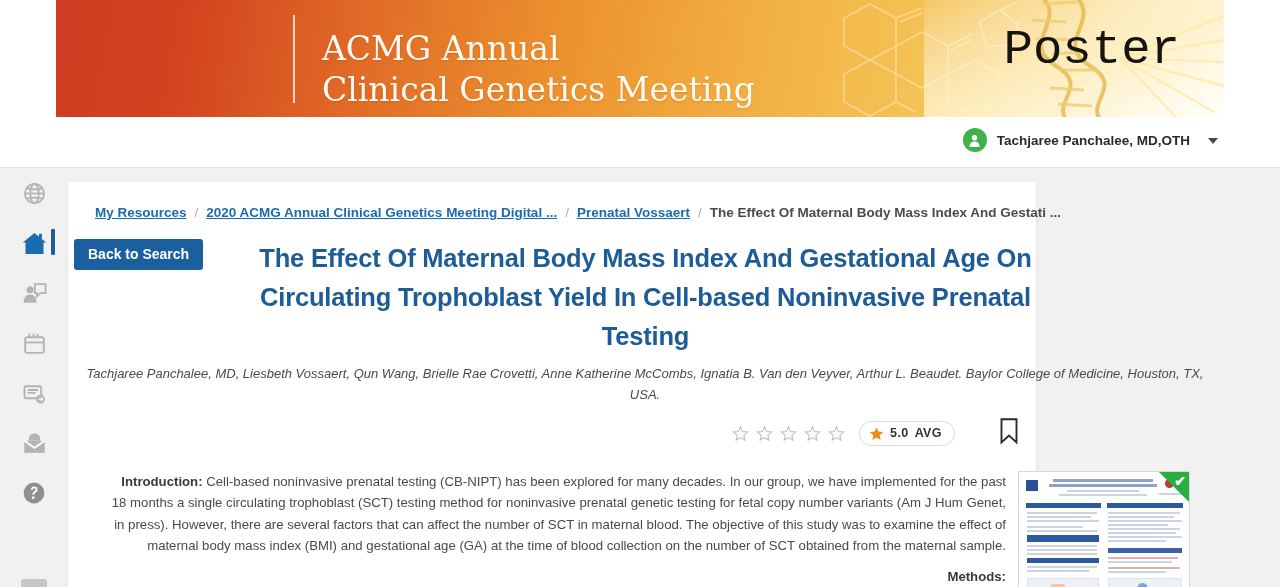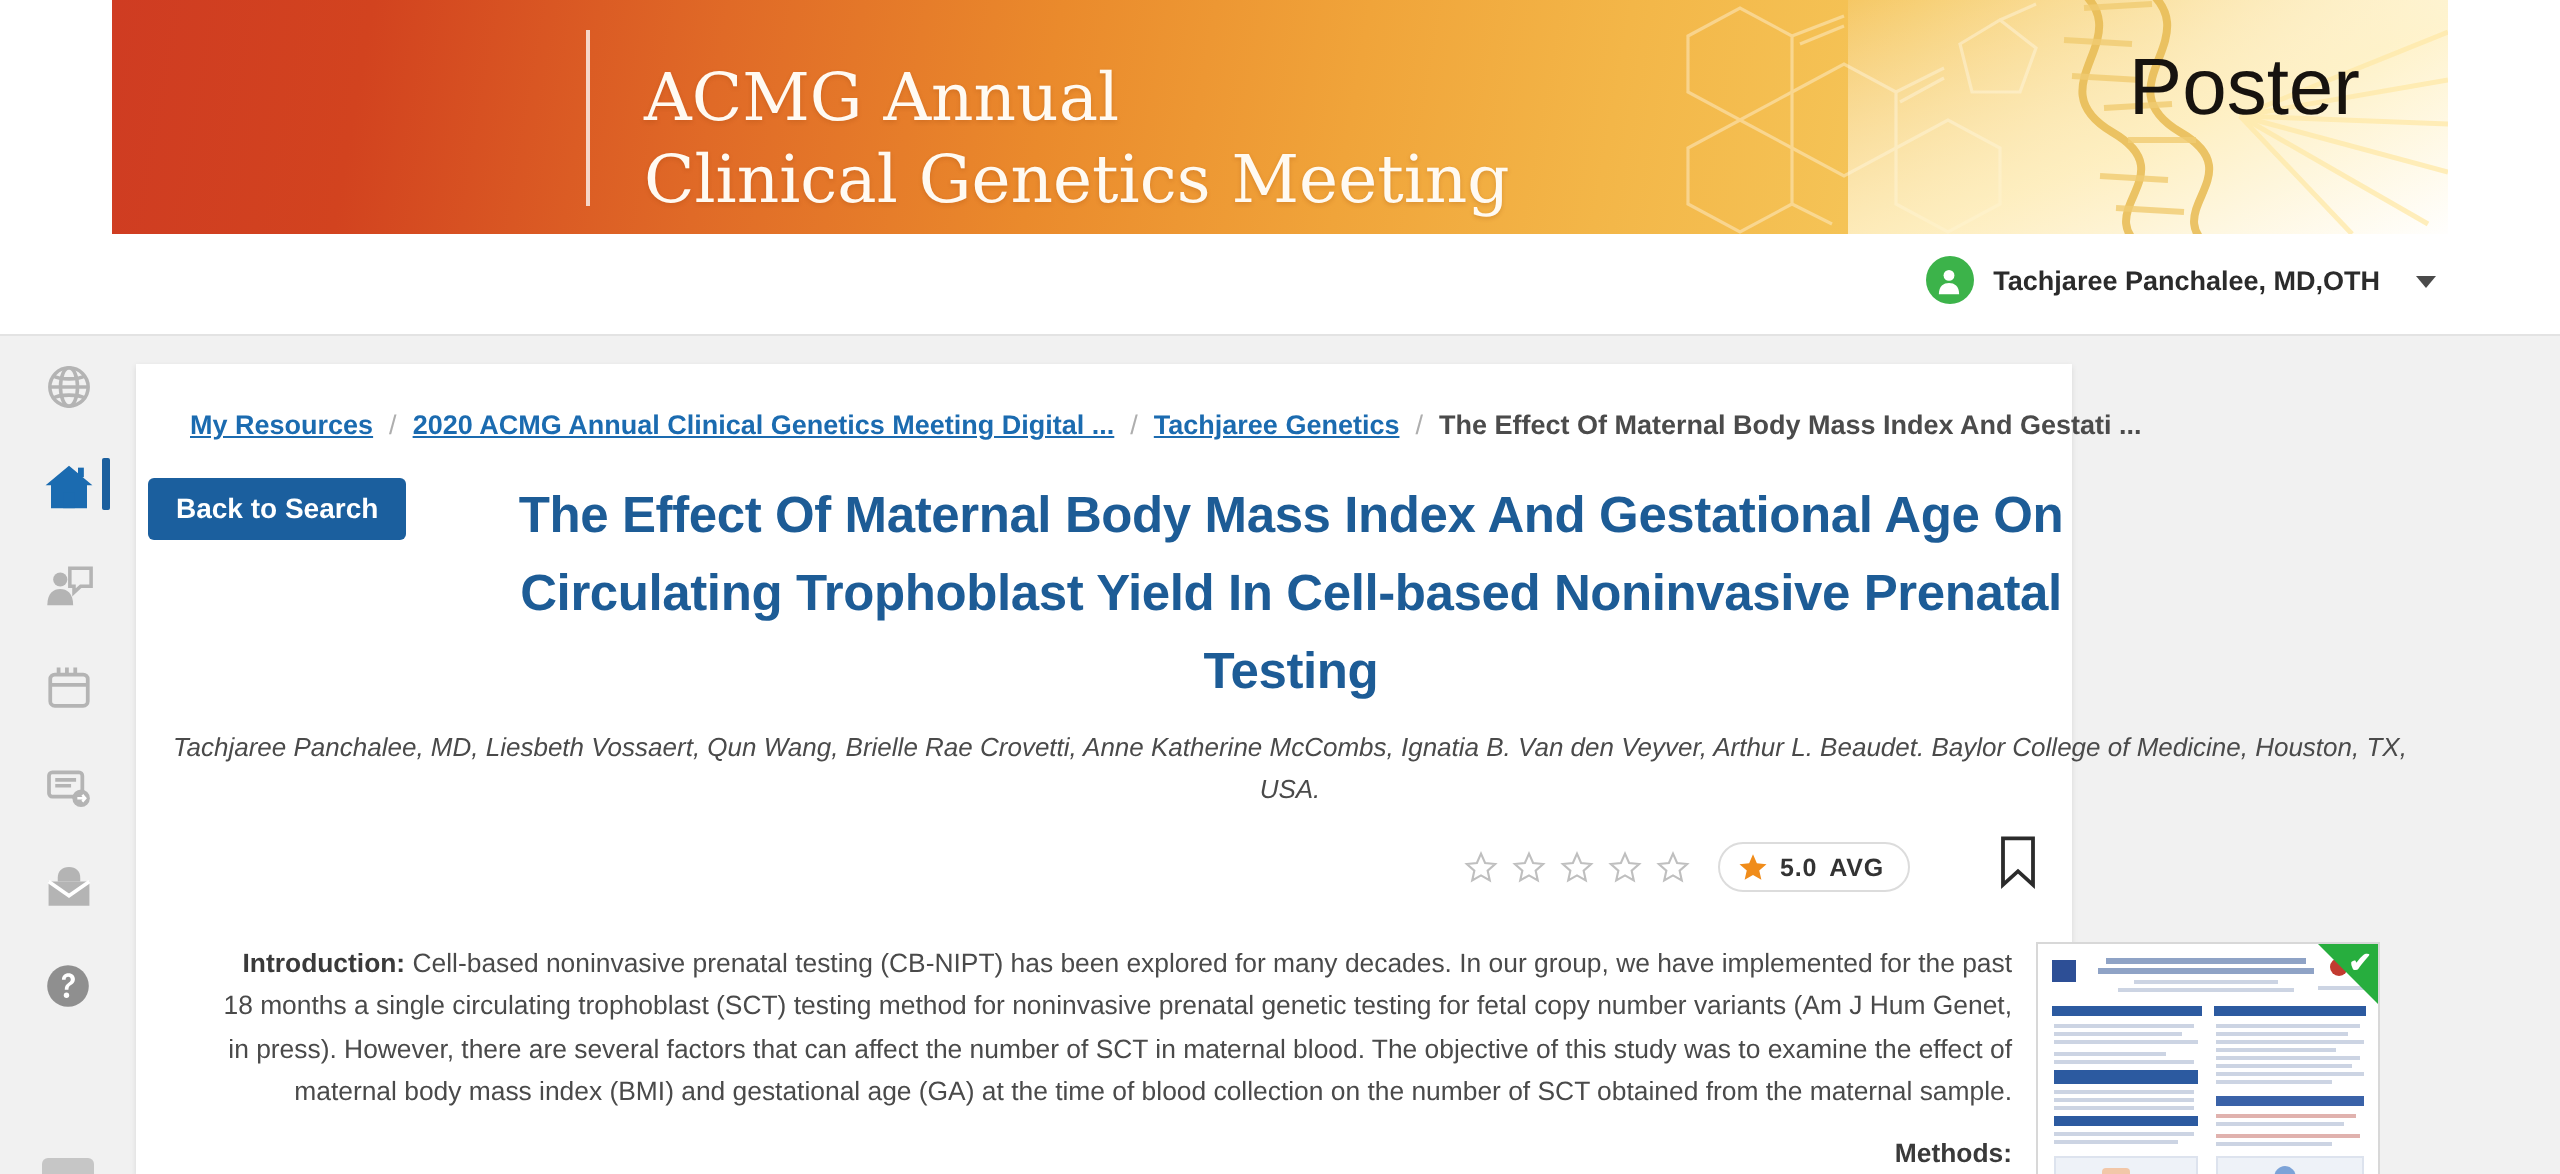--- a/index.html
+++ b/index.html
@@ -65,22 +65,22 @@
     font-family: "DejaVu Serif", serif;
     font-size: 33px;
     line-height: 41px;
     color: #fffaf2;
     text-shadow: 0 1px 2px rgba(140,60,10,.22);
     white-space: pre-line;
   }
   .poster-word {
     position: absolute;
     right: 44px; top: 22px;
-    font-family: Liberation Sans, sans-serif;
-    font-size: 40px;
+    font-family: Liberation Mono, monospace;
+    font-size: 49px;
     color: #17130f;
     letter-spacing: 0px;
   }
 
   
   .userbar {
     position: absolute;
     left: 0; top: 117px;
     width: 1280px; height: 50px;
     background: #ffffff;
@@ -413,21 +413,21 @@
     <div class="side-stub"></div>
   </div>
 
   <div class="card">
 
     <div class="crumbs">
       <span class="crumb-link">My Resources</span>
       <span class="crumb-sep">/</span>
       <span class="crumb-link">2020 ACMG Annual Clinical Genetics Meeting Digital ...</span>
       <span class="crumb-sep">/</span>
-      <span class="crumb-link">Tachjaree Genetics</span>
+      <span class="crumb-link">Prenatal Vossaert</span>
       <span class="crumb-sep">/</span>
       <span class="crumb-cur">The Effect Of Maternal Body Mass Index And Gestati ...</span>
     </div>
 
     <button class="back-btn">Back to Search</button>
 
     <div class="title">The Effect Of Maternal Body Mass Index And Gestational Age On Circulating Trophoblast Yield In Cell-based Noninvasive Prenatal Testing</div>
 
     <div class="authors">Tachjaree Panchalee, MD, Liesbeth Vossaert, Qun Wang, Brielle Rae Crovetti, Anne Katherine McCombs, Ignatia B. Van den Veyver, Arthur L. Beaudet. Baylor College of Medicine, Houston, TX, USA.</div>
 

